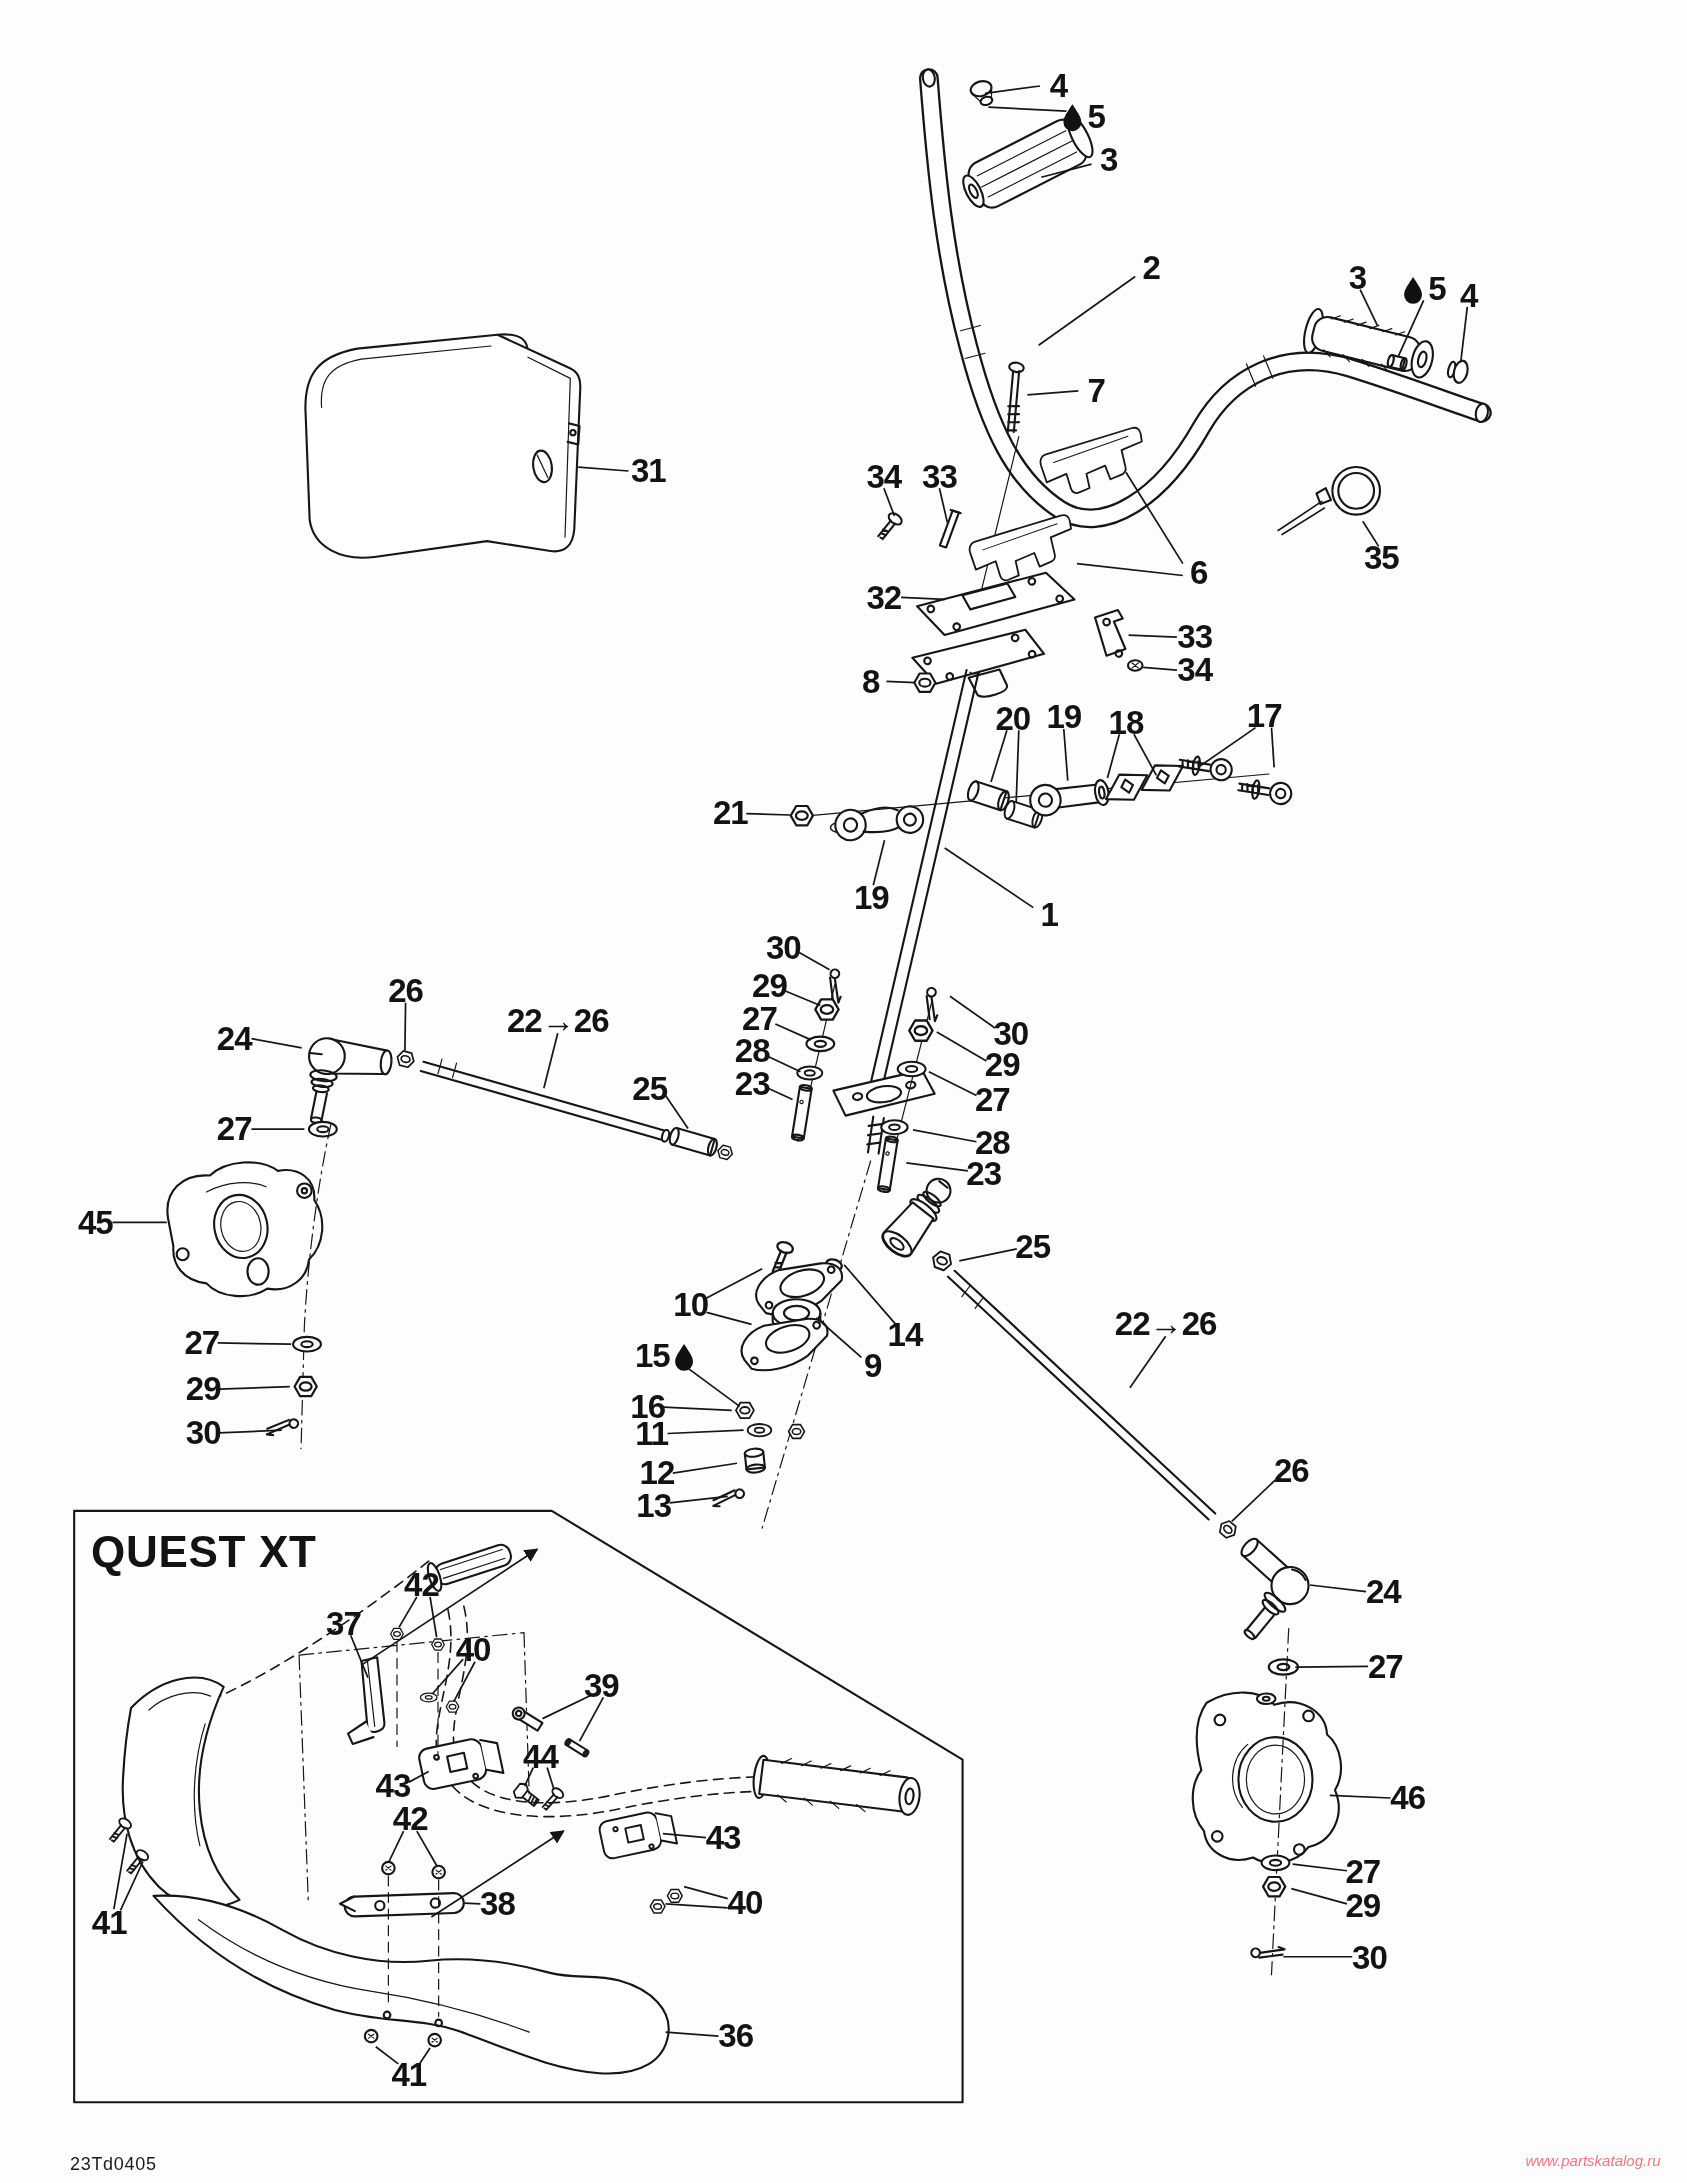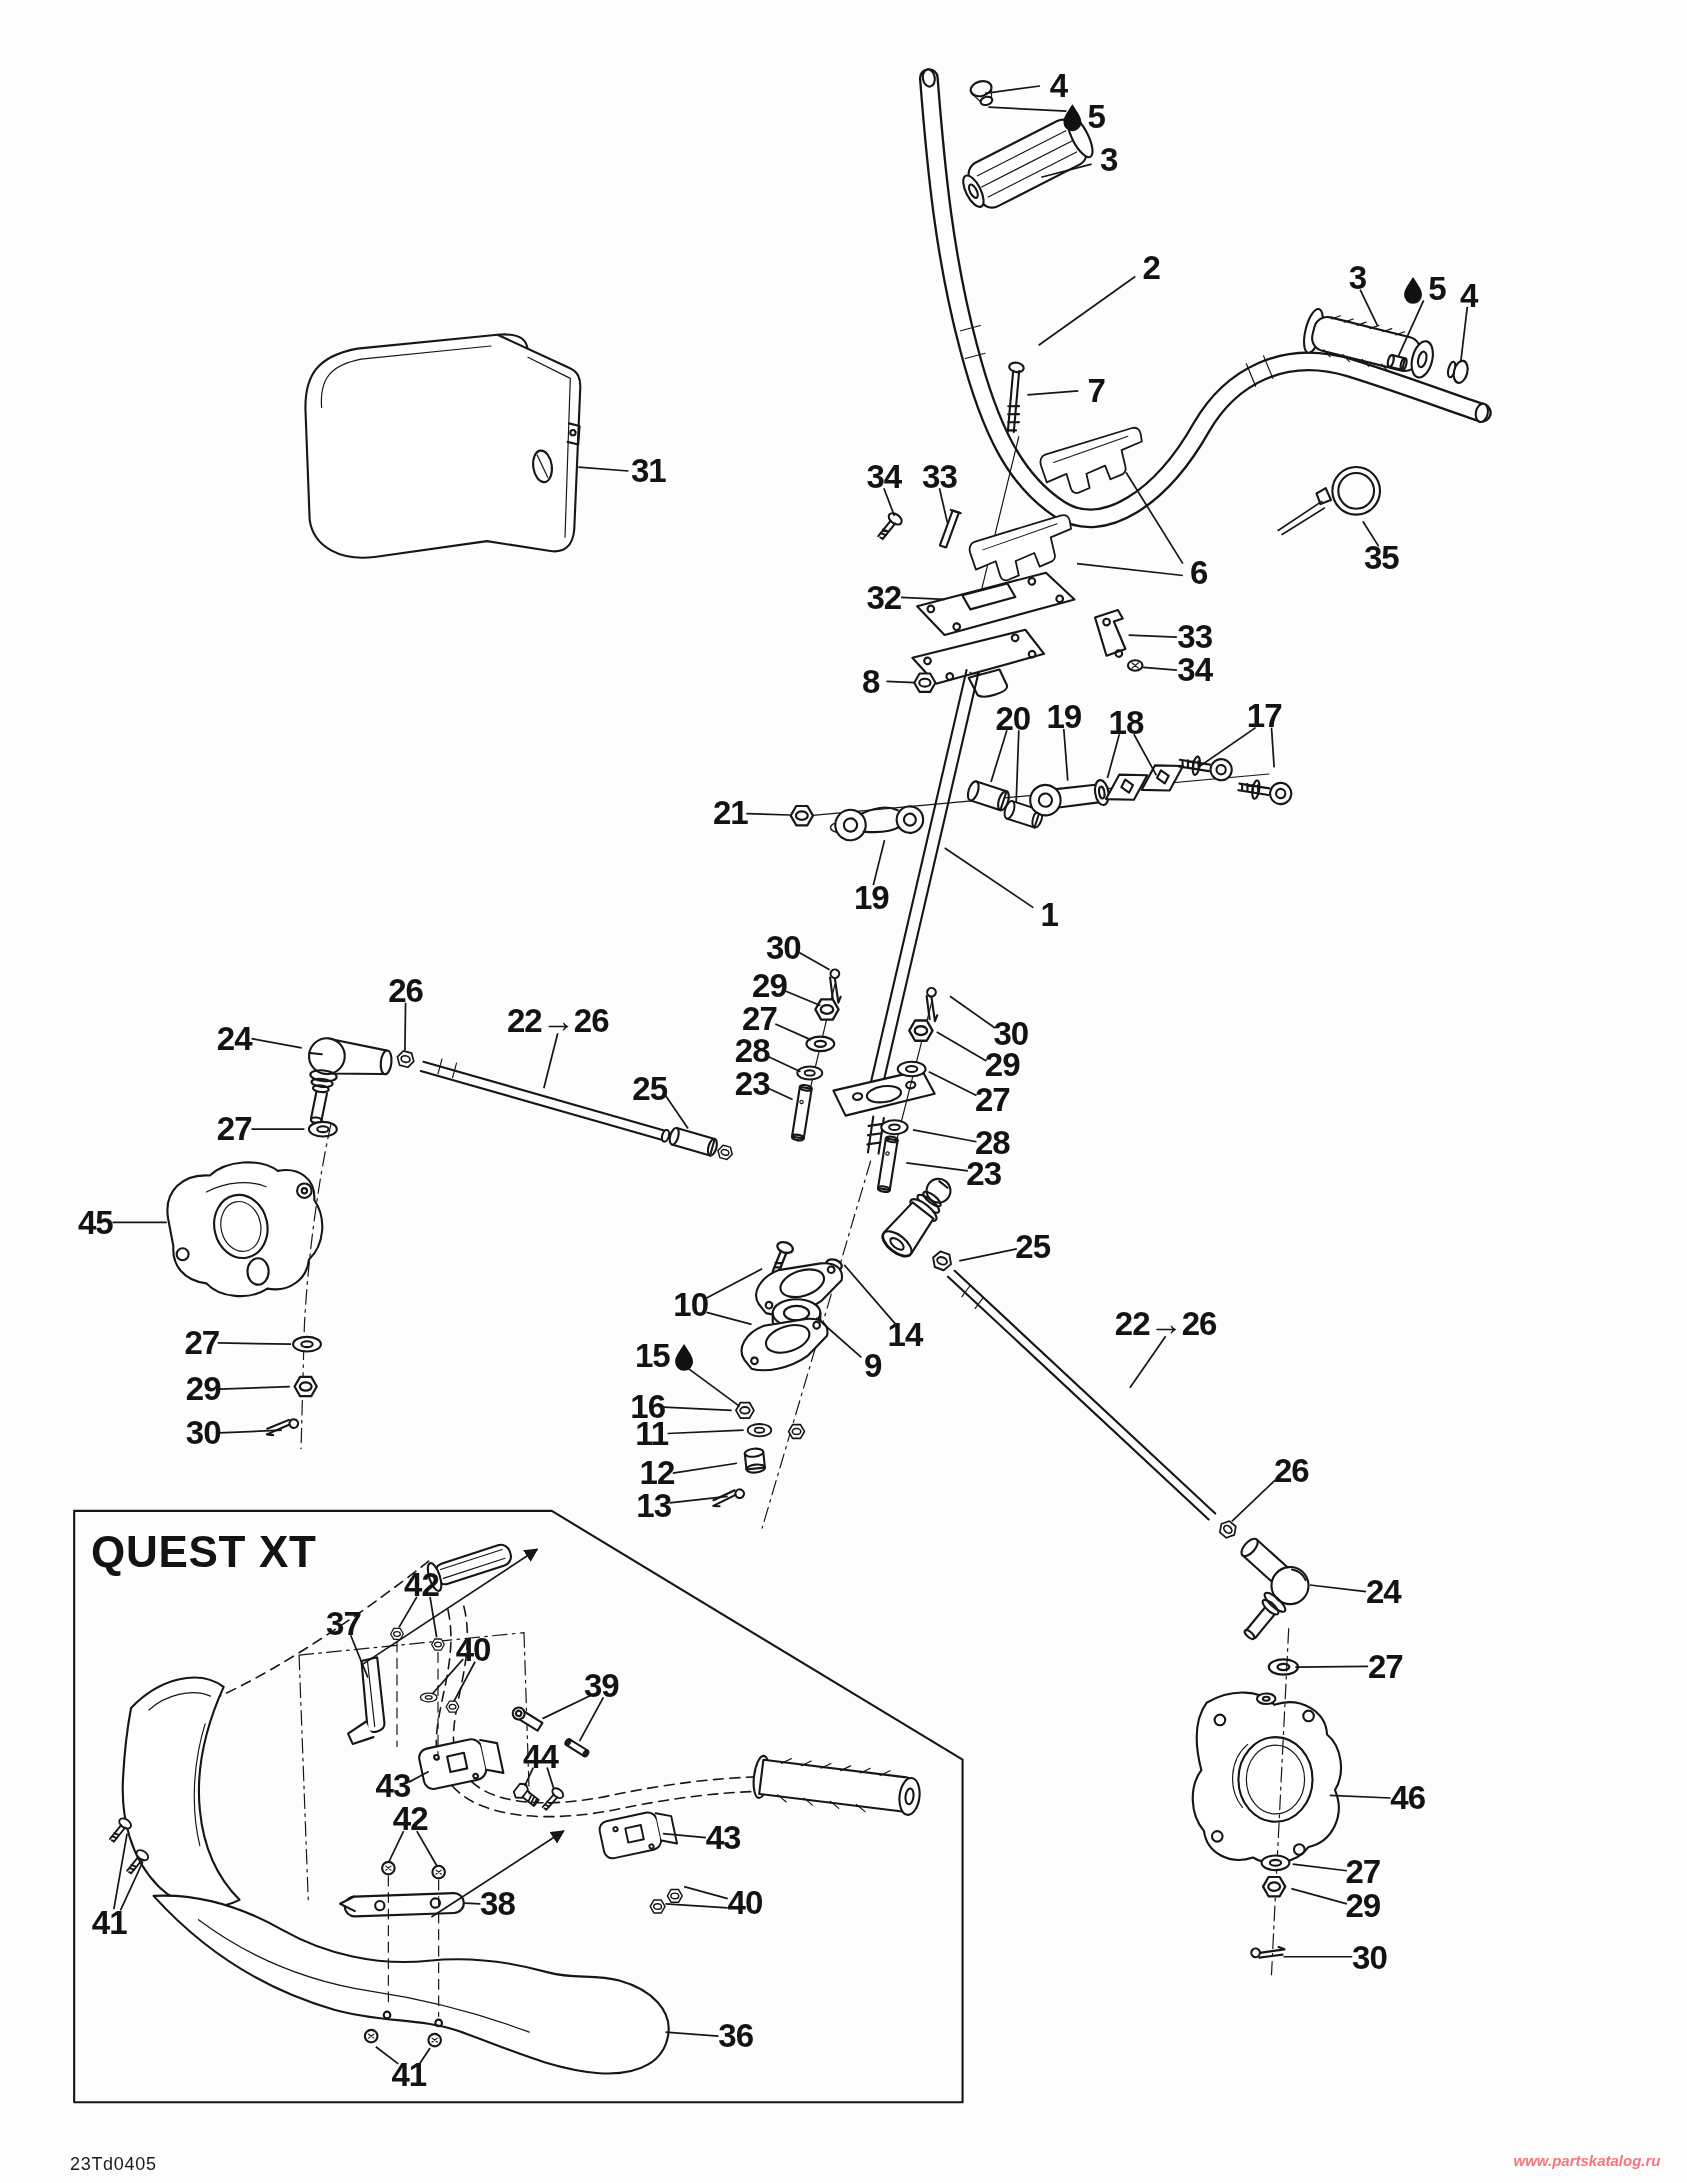--- a/index.html
+++ b/index.html
@@ -12,21 +12,21 @@
   .med{stroke-width:2.4;}
   .dash{stroke-dasharray:15 10;}
   .dashdot{stroke-dasharray:22 8 4 8;}
   .leader{stroke:#161616;stroke-width:2.6;fill:none;}
   .callout-num{font-family:"Liberation Sans",sans-serif;font-size:50px;font-weight:700;
                letter-spacing:-1.5px;fill:#131313;text-anchor:middle;}
   .droplet{fill:#111;stroke:none;}
   .inset-title{position:absolute;left:91px;top:1527px;font-size:44px;font-weight:700;
                letter-spacing:0.7px;color:#131313;}
   .footer-code{position:absolute;left:70px;top:2108px;font-size:18px;color:#1a1a1a;letter-spacing:0.7px;margin-top:46px;}
-  .watermark{position:absolute;right:26.5px;top:2152px;font-size:15px;font-weight:700;font-style:italic;}
+  .watermark{position:absolute;right:26.5px;top:2152px;font-size:15px;font-weight:400;font-style:italic;}
 </style>
 </head>
 <body>
 
 <div class="stage">
 
 <svg width="1687" height="2183" viewBox="0 0 2550 3300">
   <defs>
     <marker id="arr" viewBox="0 0 10 10" refX="9" refY="5" markerWidth="8" markerHeight="8" orient="auto">
       <path d="M0,0 L10,5 L0,10 Z" fill="#161616"></path>

